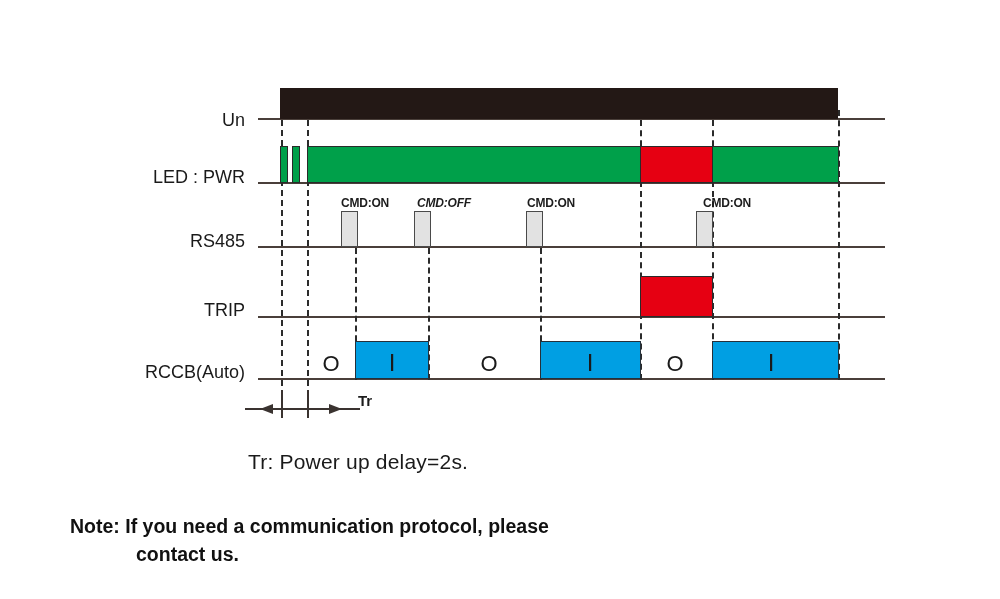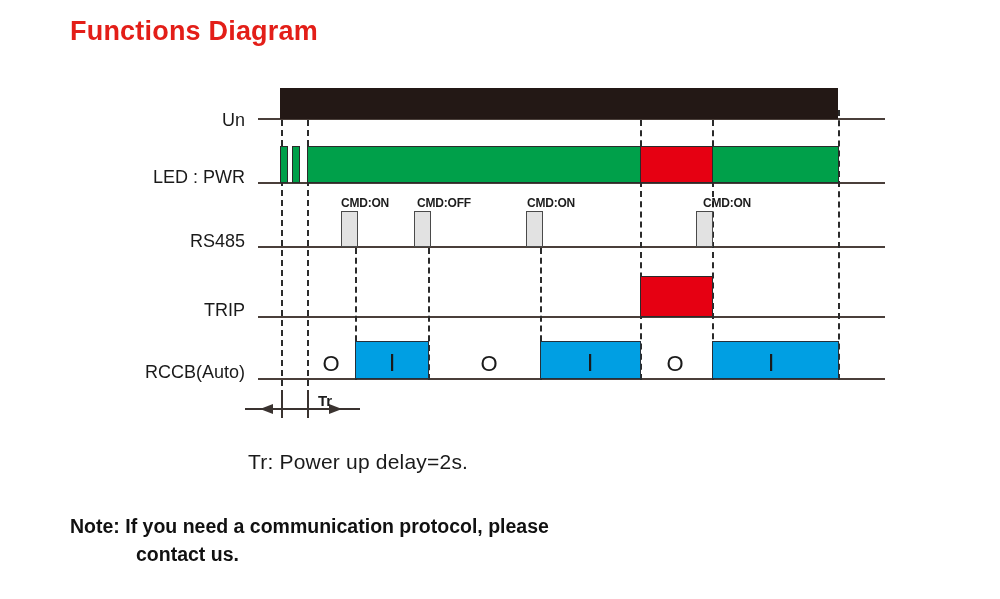--- a/index.html
+++ b/index.html
@@ -87,20 +87,21 @@
     position: absolute;
     width: 2px;
     background: #3a3330;
   }
   .tr-text {
     position: absolute;
     font-size: 15px;
     font-weight: bold;
     color: #1c1c1c;
     white-space: nowrap;
+    margin-left: 40px;
   }
   .caption {
     position: absolute;
     font-size: 21px;
     color: #1a1a1a;
     white-space: nowrap;
     letter-spacing: 0.2px;
   }
   .note {
     position: absolute;
@@ -110,21 +111,20 @@
     line-height: 1.45;
     letter-spacing: 0px;
   }
   .note .line2 { display: block; padding-left: 66px; }
 </style>
 </head>
 <body>
 
 <div id="root">
 
-  <div class="title">Functions Diagram</div>
 
   <div id="diagram">
 
     <div class="row-label" style="right:755px; top:120px;">Un</div>
     <div class="row-label" style="right:755px; top:177px;text-align:right;">LED : PWR</div>
     <div class="row-label" style="right:755px; top:241px;">RS485</div>
     <div class="row-label" style="right:755px; top:310px;">TRIP</div>
     <div class="row-label" style="right:755px; top:372px;">RCCB(Auto)</div>
 
     <div class="baseline" style="left:258px; top:118px; width:627px;"></div>
@@ -154,21 +154,21 @@
     <div class="bar green" style="left:280px; top:146px; width:8px; height:37px;"></div>
     <div class="bar green" style="left:292px; top:146px; width:8px; height:37px;"></div>
     <div class="bar green" style="left:307px; top:146px; width:334px; height:37px;"></div>
     <div class="bar red" style="left:640px; top:146px; width:73px; height:37px;"></div>
     <div class="bar green" style="left:712px; top:146px; width:127px; height:37px;"></div>
 
     <div class="bar grey" style="left:341px; top:211px; width:17px; height:36px;"></div>
     <div class="cmd-label" style="left:365px; top:196px;">CMD:ON</div>
 
     <div class="bar grey" style="left:414px; top:211px; width:17px; height:36px;"></div>
-    <div class="cmd-label" style="left:444px; top:196px;">CMD:OFF</div>
+    <div class="cmd-label" style="left:444px; top:196px;font-style:italic;">CMD:OFF</div>
 
     <div class="bar grey" style="left:526px; top:211px; width:17px; height:36px;"></div>
     <div class="cmd-label" style="left:551px; top:196px;">CMD:ON</div>
 
     <div class="bar grey" style="left:696px; top:211px; width:17px; height:36px;"></div>
     <div class="cmd-label" style="left:727px; top:196px;">CMD:ON</div>
 
     <div class="bar red" style="left:640px; top:276px; width:73px; height:41px;"></div>
 
     <div class="state-label" style="left:331px; top:364px;">O</div>

